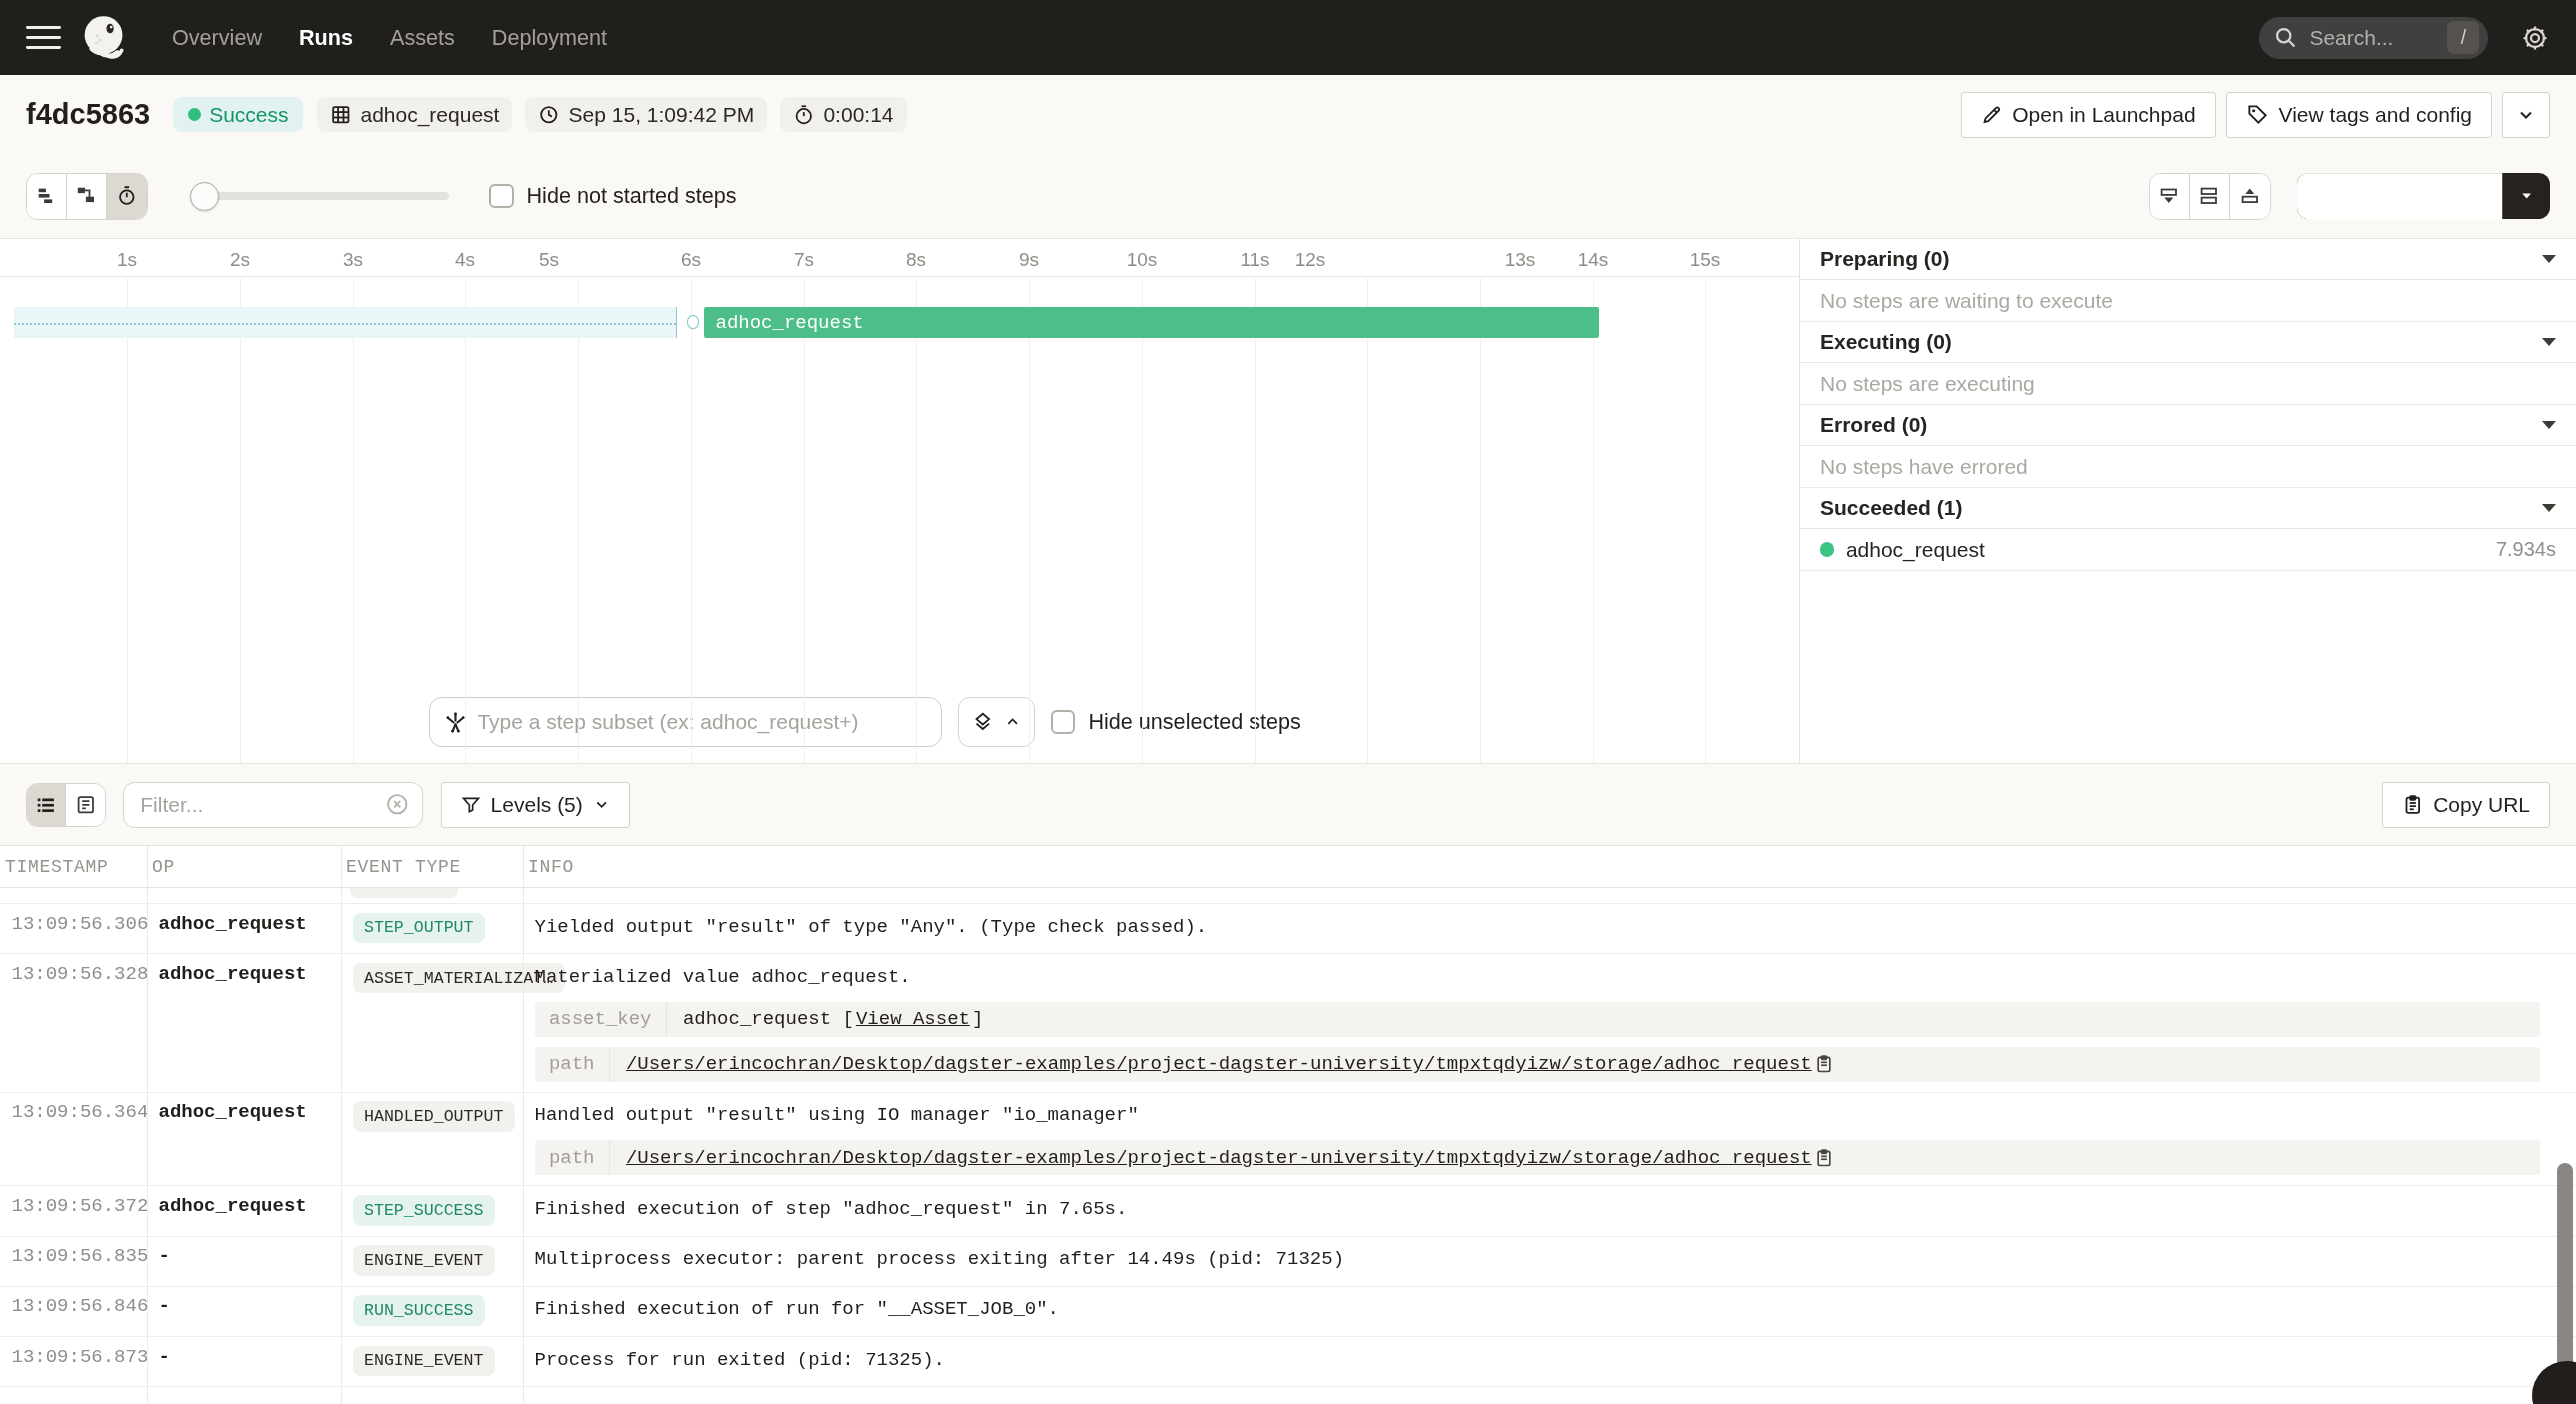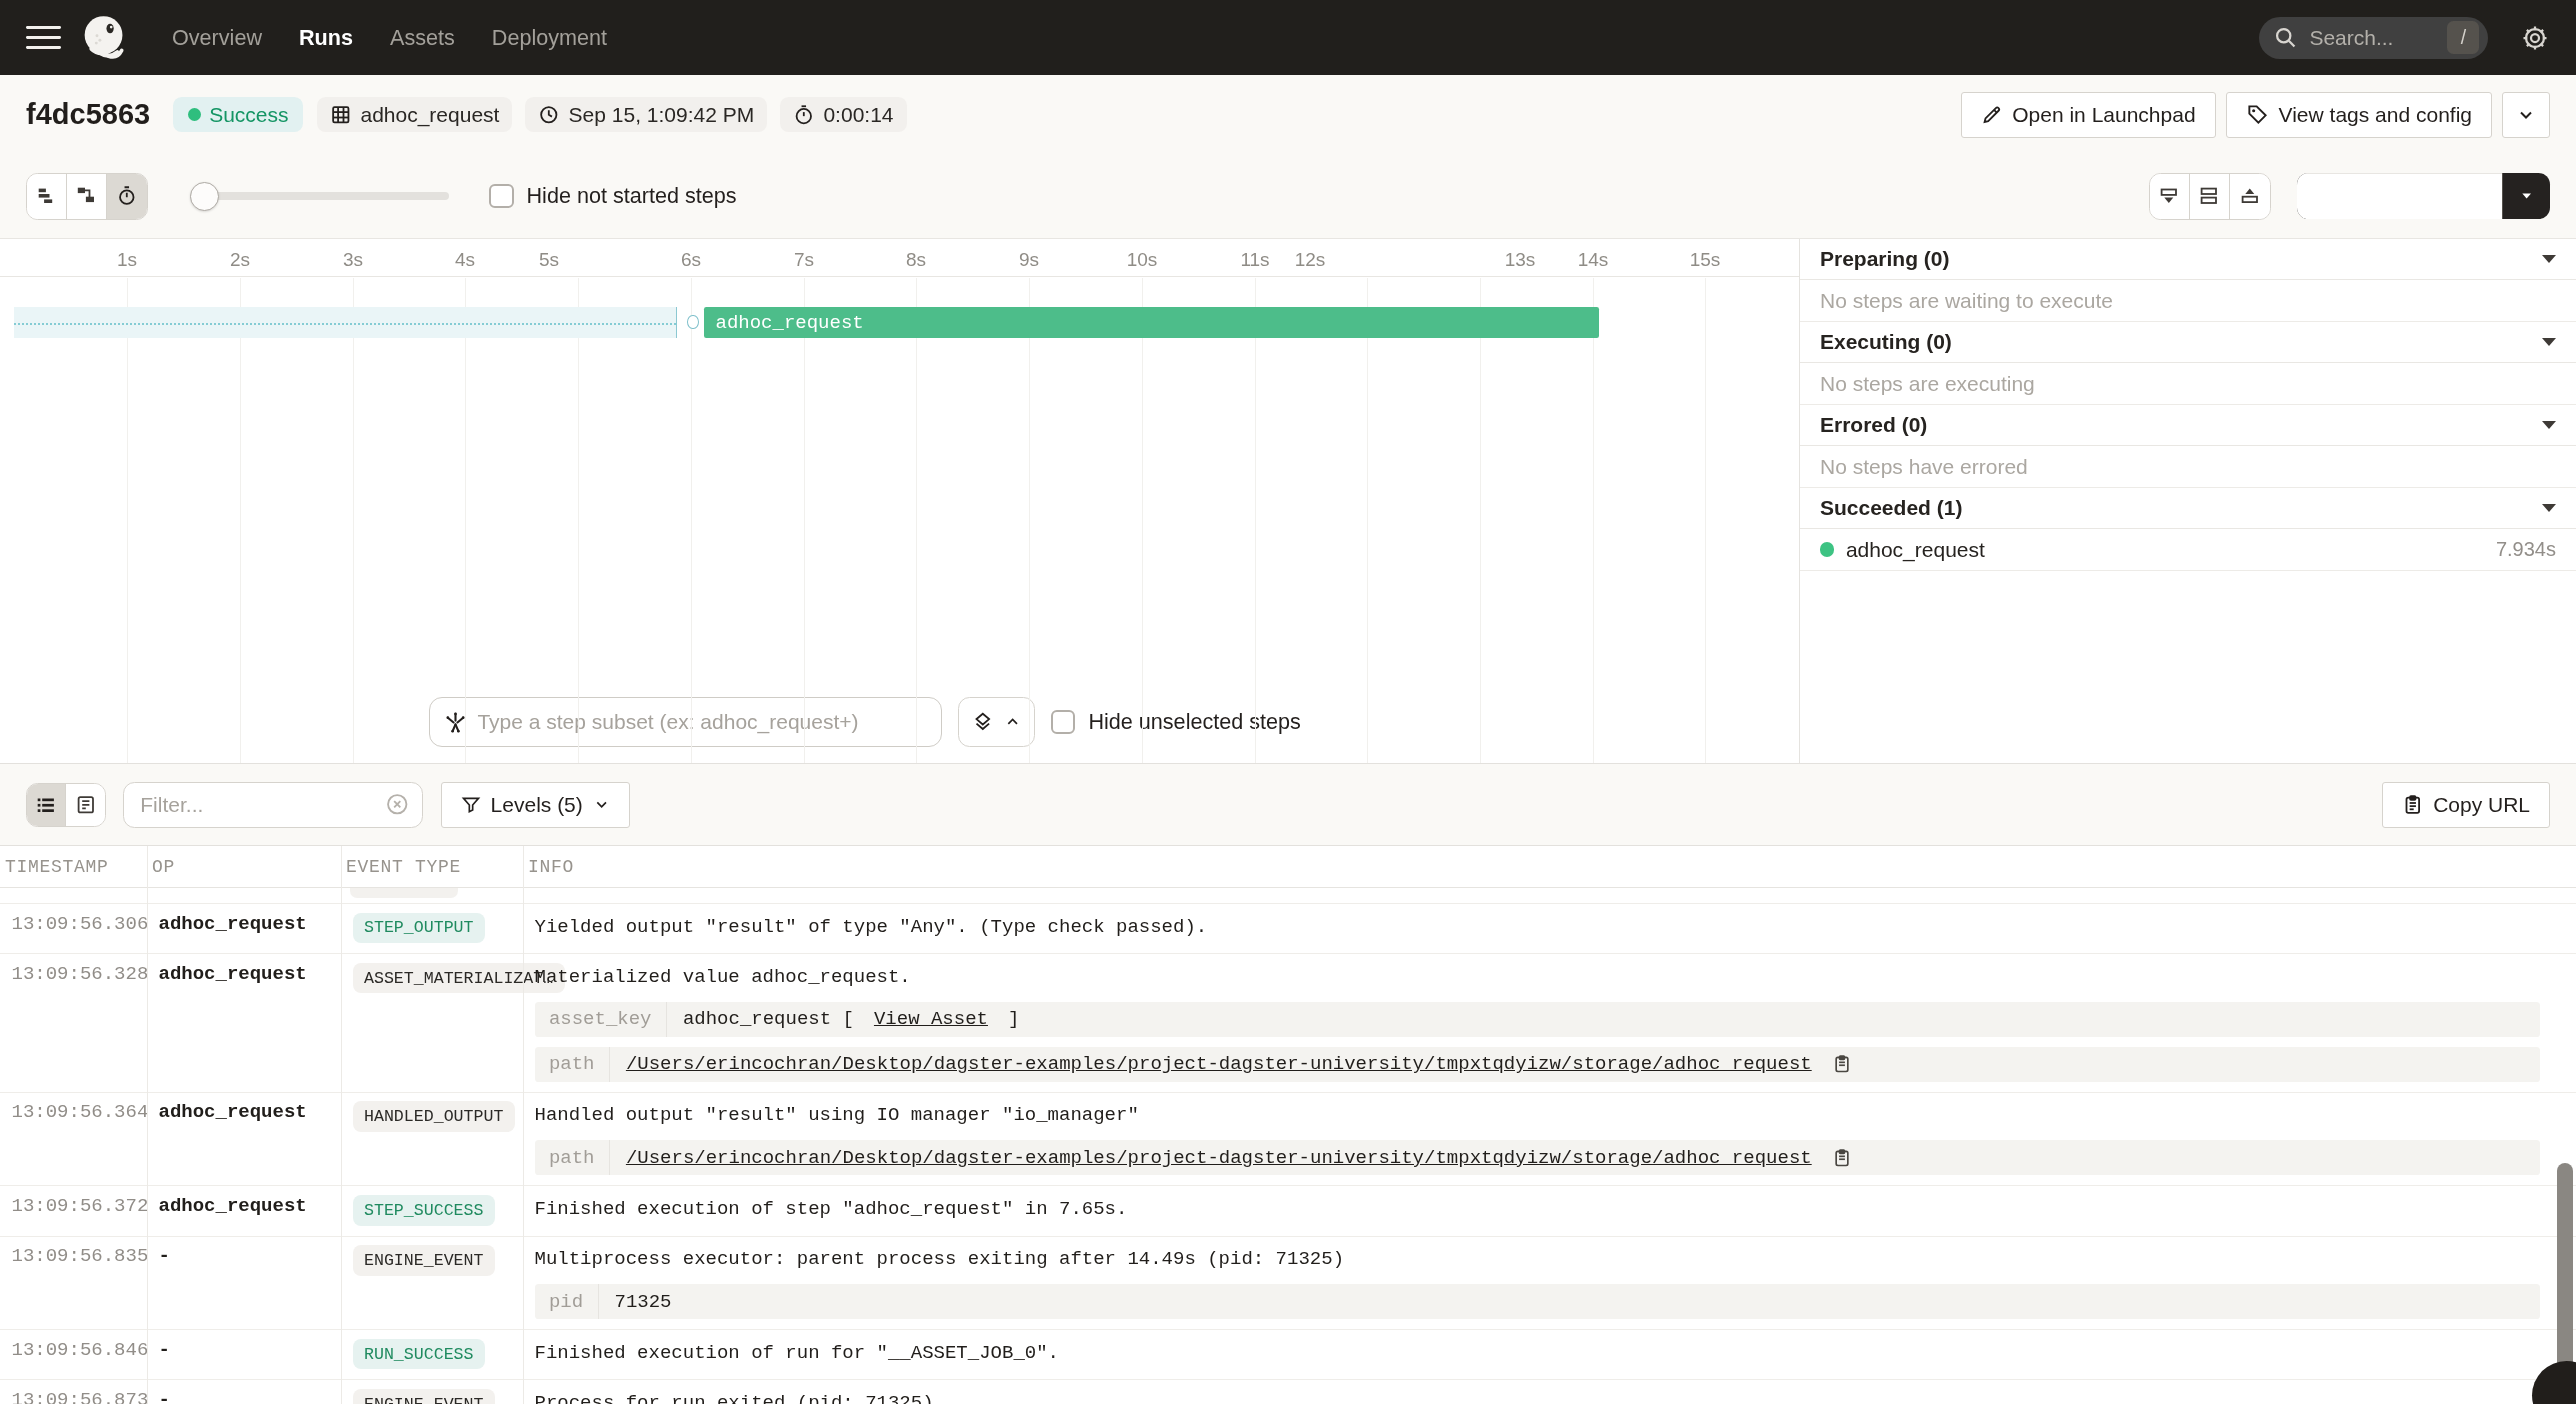--- a/index.html
+++ b/index.html
@@ -96,21 +96,21 @@
   .lt-row { display: grid; grid-template-columns: 147px 194px 182px 1fr; border-bottom: 1.4px solid #efede9; padding: 8.6px 0 10px; }
   .lt-row .c { padding: 0 11.5px; font-size: 19px; }
   .lt-ts { color: #918d88; white-space: nowrap; }
   .lt-op { color: #211e1b; font-weight: 700; }
   .pill { display: inline-block; font-size: 16.6px; padding: 5.8px 11.5px; border-radius: 8px; white-space: nowrap; }
   .pill.success { background: #e6f2f0; color: #1f8a5f; }
   .pill.neutral { background: #f3f1ee; color: #2b2926; }
   .lt-info .line { font-size: 19px; color: #211e1b; line-height: 29px; }
   .meta { margin-top: 10px; margin-right: 24.5px; background: #f4f3f0; border-radius: 3.6px; display: flex; align-items: center; min-height: 35px; }
   .meta .k { color: #a19d97; font-size: 19px; padding: 0 14.4px; border-right: 1.4px solid #e6e4e0; display: flex; align-items: center; align-self: stretch; }
-  .meta .v { font-size: 19px; color: #211e1b; padding: 5.8px 16px; display: flex; align-items: center; gap: 20px; flex-wrap: wrap; }
+  .meta .v { font-size: 19px; color: #211e1b; padding: 5.8px 16px; display: flex; align-items: center; gap: 2px; flex-wrap: wrap; }
   .meta a, .lk { color: #211e1b; text-decoration: underline; cursor: pointer; }
   .copy-ic { cursor: pointer; display: inline-flex; }
   .scroll-thumb { position: absolute; right: 2.9px; top: 317px; width: 16px; height: 235px; background: #8a8782; border-radius: 8px; z-index: 5; cursor: grab; }
   .corner-bubble { position: absolute; right: -24.5px; bottom: -24.5px; width: 69px; height: 69px; border-radius: 50%; background: #211e1b; z-index: 6; }
   svg { display: block; }
 </style>
 </head>
 <body>
 
 <div class="app">
@@ -534,26 +534,20 @@
           <div class="c lt-info">
             <div class="line">Finished execution of step "adhoc_request" in 7.65s.</div>
           </div>
         </div>
         <div class="lt-row">
           <div class="c lt-ts">13:09:56.835</div>
           <div class="c lt-op">-</div>
           <div class="c"><span class="pill neutral">ENGINE_EVENT</span></div>
           <div class="c lt-info">
             <div class="line">Multiprocess executor: parent process exiting after 14.49s (pid: 71325)</div>
-            <div class="meta">
-              <span class="k">pid</span>
-              <span class="v">
-                <span>71325</span>
-              </span>
-            </div>
           </div>
         </div>
         <div class="lt-row">
           <div class="c lt-ts">13:09:56.846</div>
           <div class="c lt-op">-</div>
           <div class="c"><span class="pill success">RUN_SUCCESS</span></div>
           <div class="c lt-info">
             <div class="line">Finished execution of run for "__ASSET_JOB_0".</div>
           </div>
         </div>

